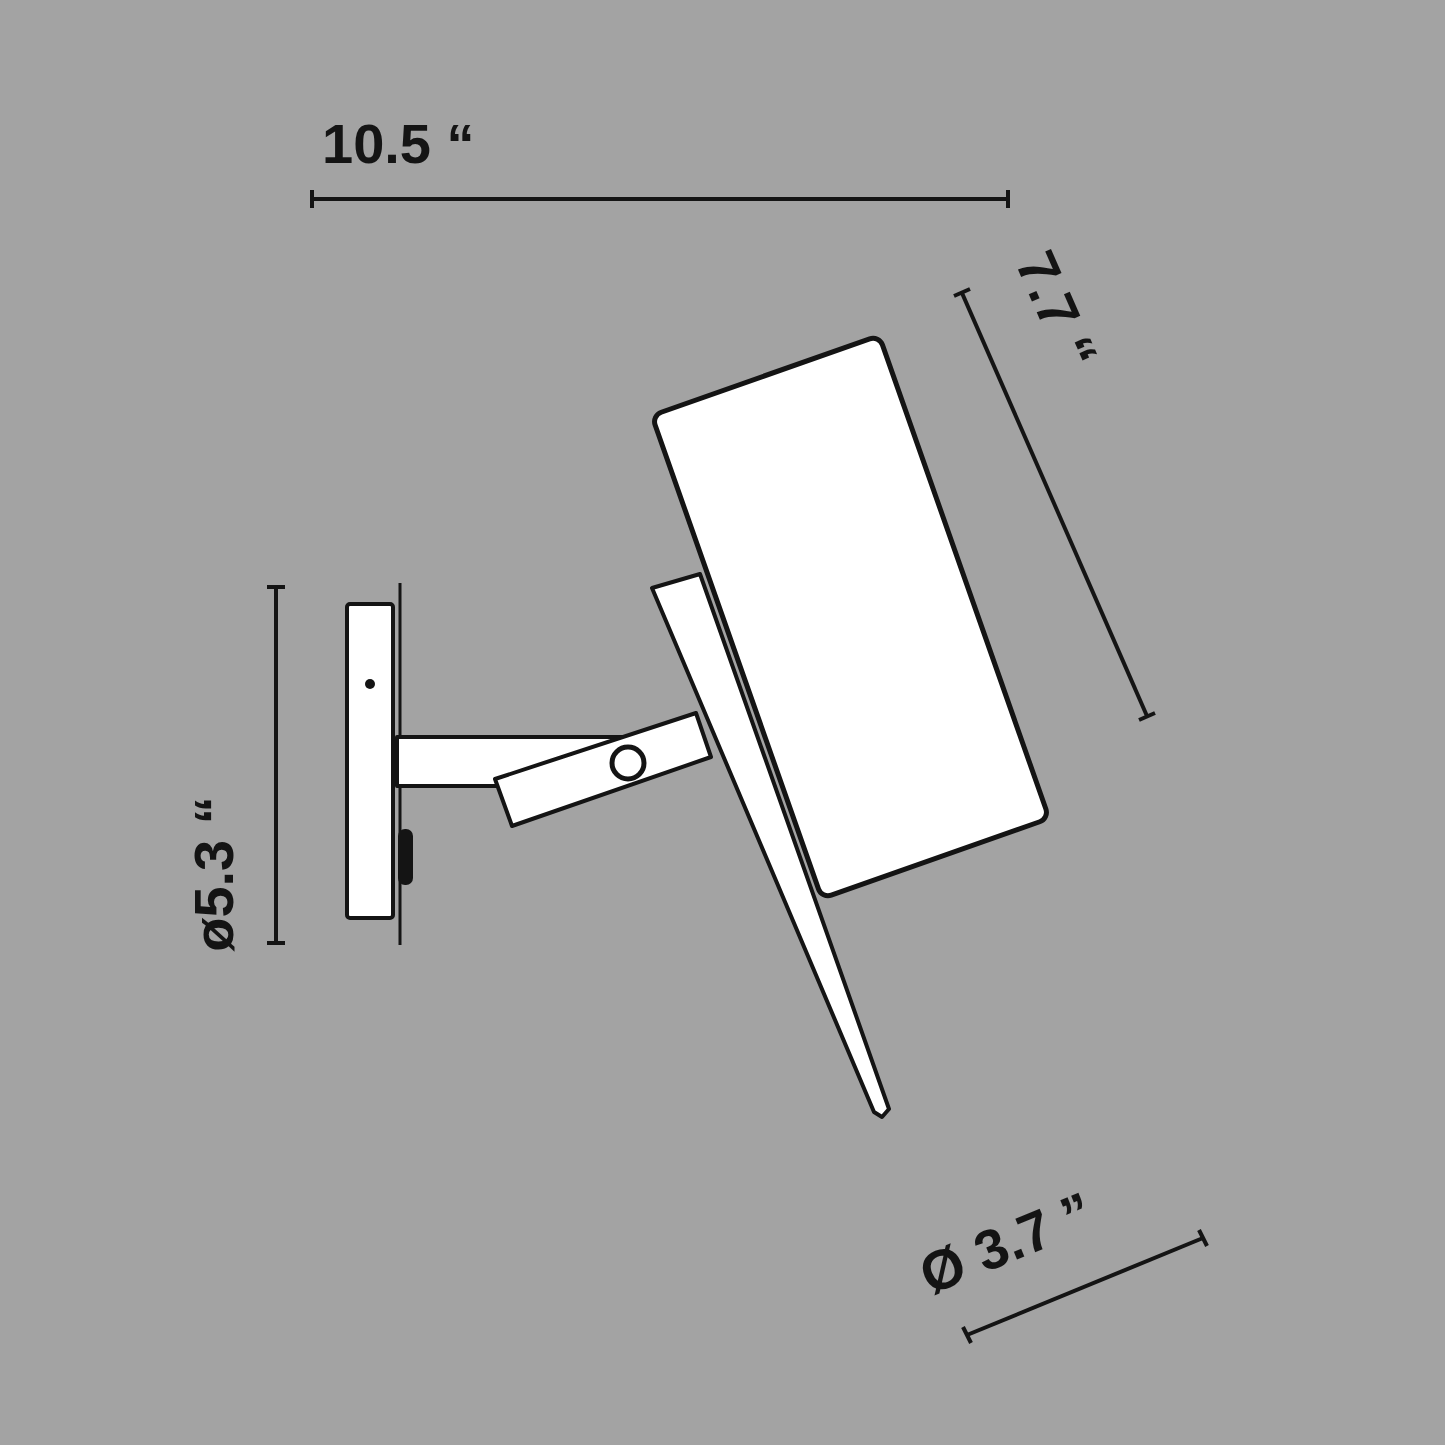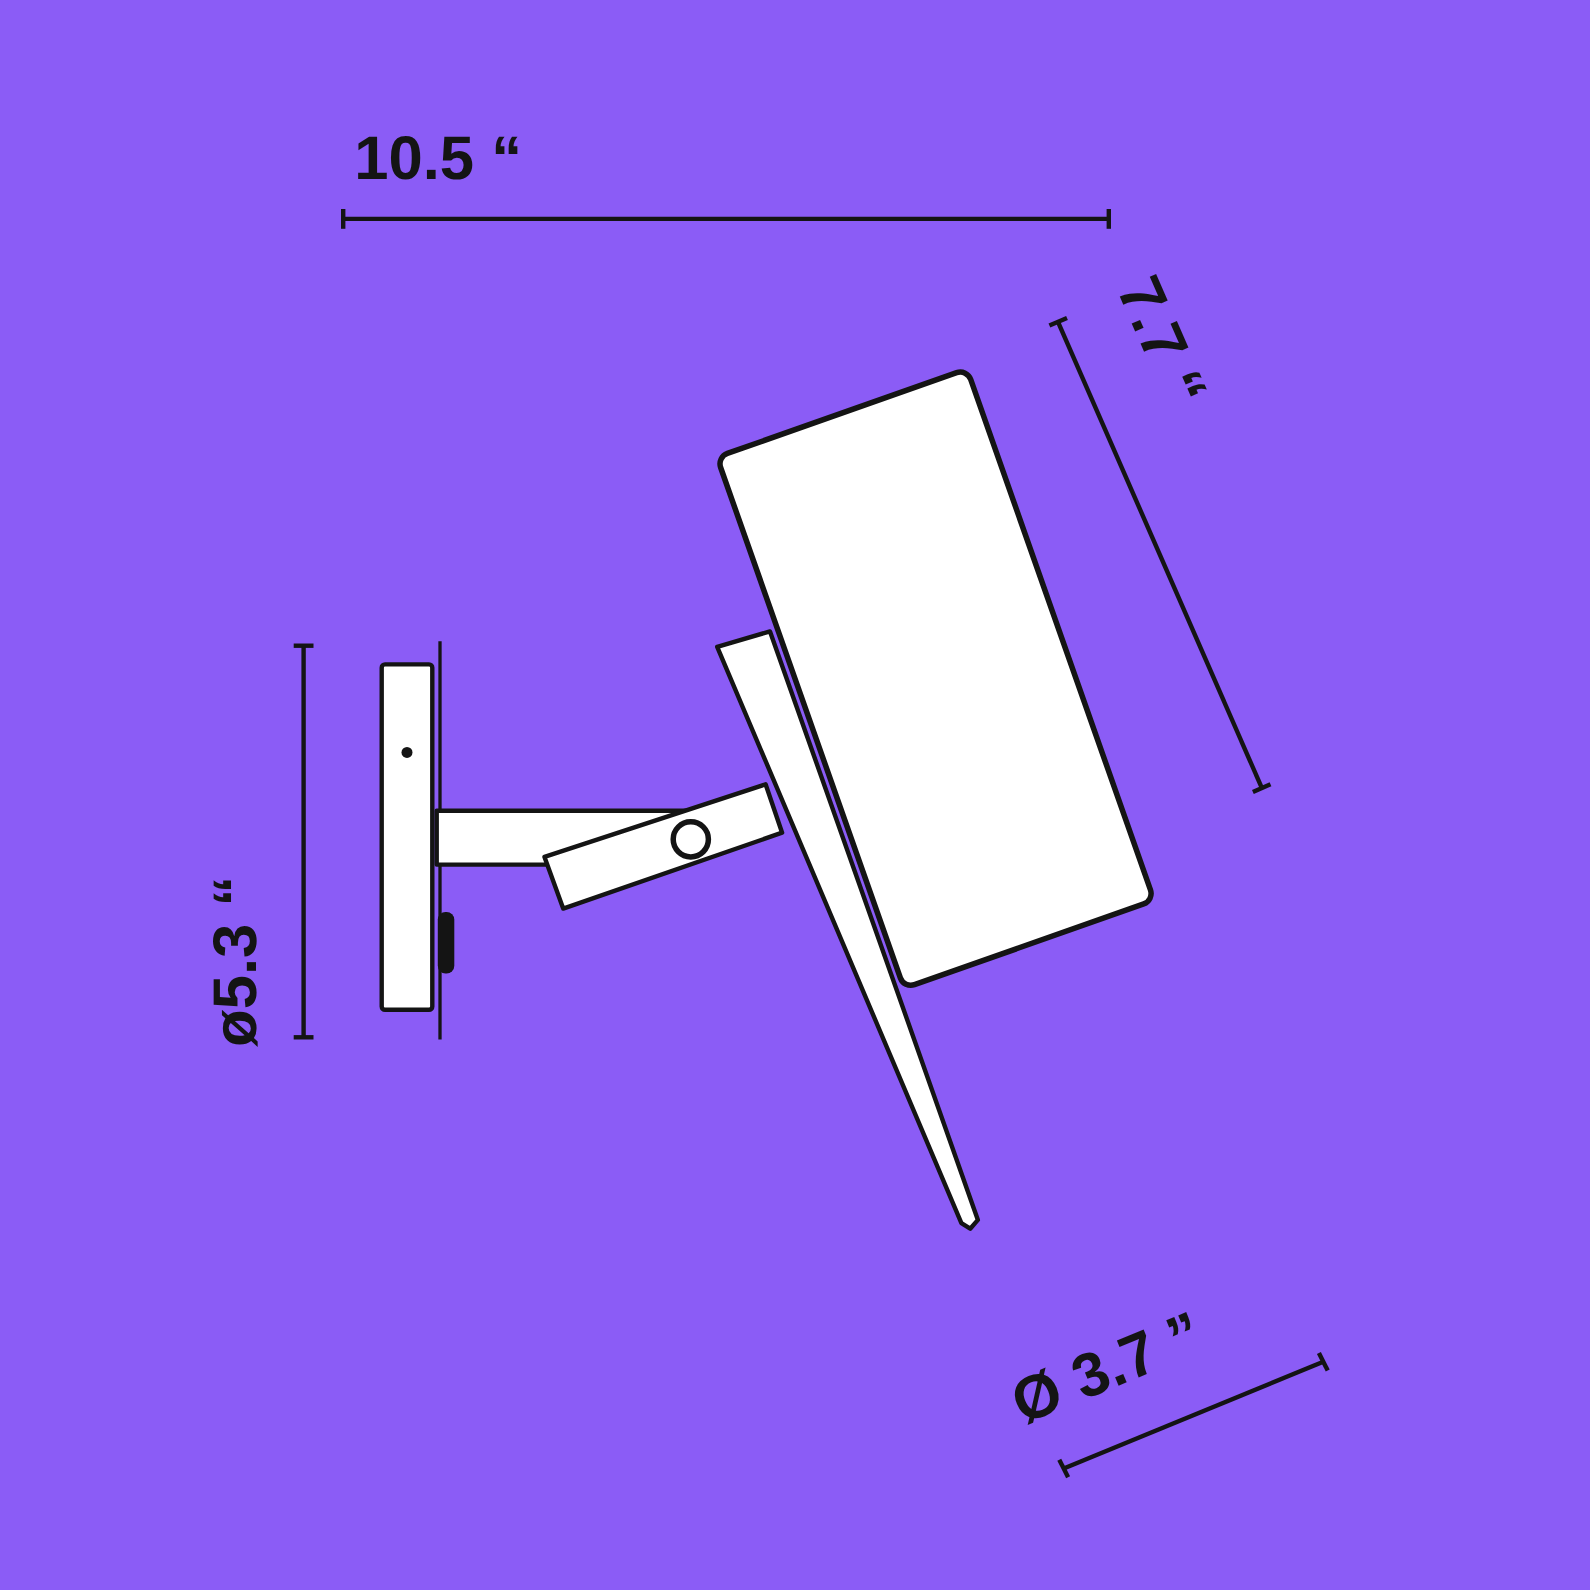--- a/index.html
+++ b/index.html
@@ -1,20 +1,20 @@
 <!DOCTYPE html>
 <html><head>
 <meta charset="utf-8">
 <style>
   html, body { margin: 0; padding: 0; background: #ffffff; }
   .stage {
     position: relative;
     width: 1445px;
     height: 1445px;
-    background: #8b5cf6;
+    background: #a3a3a3;
     overflow: hidden;
     text-align: right;
   }
   svg { display: block; width: 1445px; height: 1445px; }
   .outline {
     fill: #ffffff;
     stroke: #141414;
     stroke-width: 4;
     stroke-linejoin: round;
     stroke-linecap: round;

